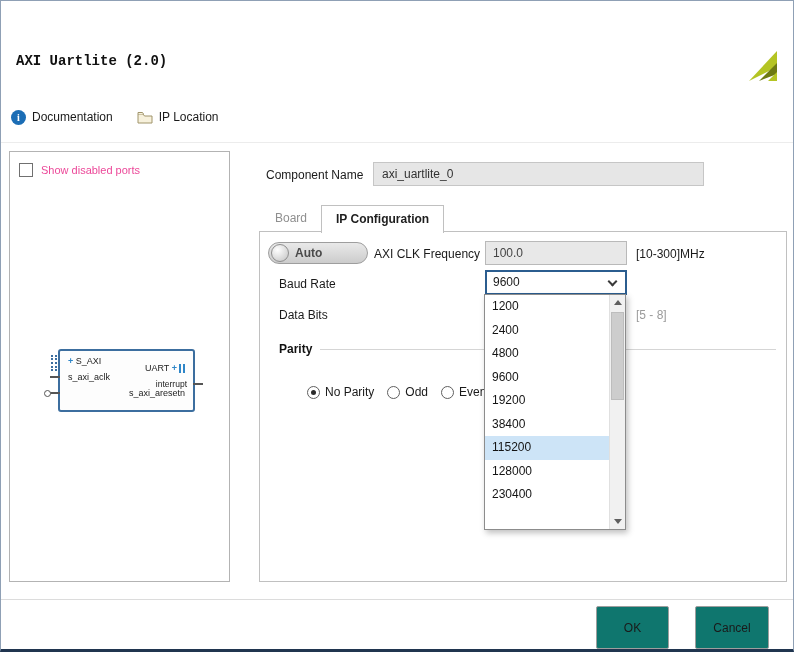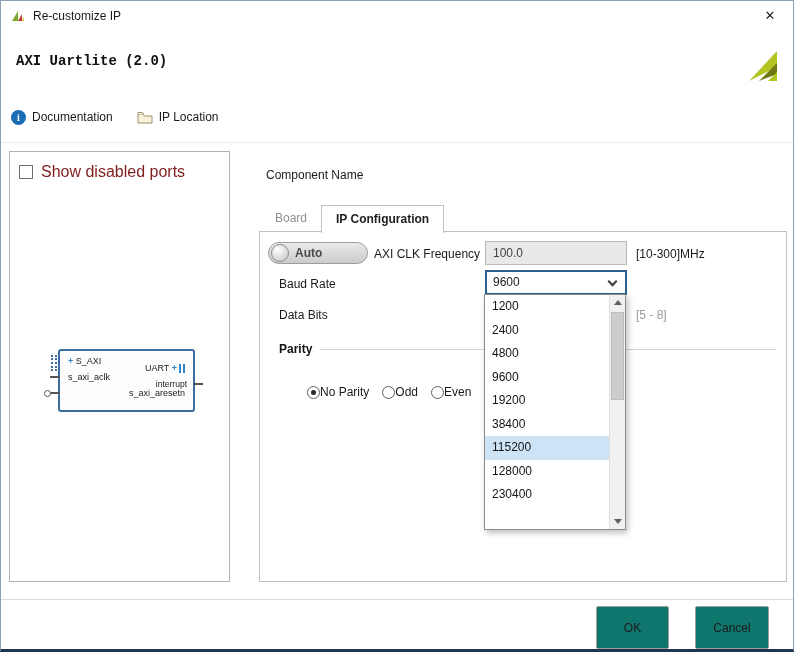--- a/index.html
+++ b/index.html
@@ -25,21 +25,21 @@
   .info-icon { display:inline-block; width:15px; height:15px; border-radius:50%; background:#1b6db5;
                color:#fff; font-size:10px; font-weight:bold; text-align:center; line-height:15px;
                font-family:"Liberation Serif","DejaVu Serif",serif; }
   .links-sep { position:absolute; left:0; right:0; top:141px; height:1px; background:#ececec; }
 
   
   .left-panel { position:absolute; left:8px; top:150px; width:221px; height:431px;
                 background:#fff; border:1px solid #b3b3b3; }
   .cb-row { position:absolute; left:9px; top:11px; display:flex; align-items:center; gap:8px; cursor:pointer; }
   .checkbox { width:14px; height:14px; border:1px solid #707070; background:#fff; flex:0 0 auto; }
-  .cb-label { font-size:16px; color:#7f1d1d;text-align:center; }
+  .cb-label { font-size:11px; color:#ec4899;text-align:center; }
 
   .ip-block { position:absolute; left:48px; top:197px; width:137px; height:63px;
               border:2px solid #3c6e9f; border-radius:3px; background:#fdfdfd; font-size:9px; color:#222; }
   .ip-block span.port { position:absolute; white-space:nowrap; }
   .p-saxi { left:8px; top:5px; }
   .p-aclk { left:8px; top:21px; }
   .p-arst { left:24px; top:37px;padding-left:45px; }
   .p-uart { right:6px; top:12px; }
   .p-int  { right:6px; top:28px; font-size:8.5px; }
   .plus { color:#2e86c8; font-weight:bold; }
@@ -90,21 +90,21 @@
   .chev { position:absolute; right:9px; top:6px; width:7px; height:7px;
           border-right:2px solid #3a3a3a; border-bottom:2px solid #3a3a3a; transform:rotate(45deg); }
 
   .bits-label { position:absolute; left:19px; top:76px; font-size:12px; color:#1a1a1a; }
   .bits-range { position:absolute; left:376px; top:76px; font-size:12px; color:#9a9a9a; }
 
   .parity-label { position:absolute; left:19px; top:110px; font-size:12px; font-weight:bold; color:#111; }
   .parity-line { position:absolute; left:60px; right:10px; top:117px; height:1px; background:#d5d5d5; }
 
   .radio-row { position:absolute; left:47px; top:153px; display:flex; gap:13px; align-items:center; }
-  .radio-item { display:flex; align-items:center; cursor:pointer; }
+  .radio-item { display:flex; align-items:center; gap:5px; cursor:pointer; }
   .radio { width:13px; height:13px; border:1px solid #5f5f5f; border-radius:50%; background:#fff;
            position:relative; flex:0 0 auto; }
   .radio-item.checked .radio::after { content:""; position:absolute; left:3px; top:3px; width:5px;
            height:5px; border-radius:50%; background:#2b2b2b; }
   .radio-label { font-size:12px; color:#1a1a1a; white-space:nowrap; }
 
   
   .dd-list { position:absolute; left:483px; top:293px; width:142px; height:236px; background:#fff;
              border:1px solid #8c8c8c; box-shadow:2px 3px 6px rgba(0,0,0,0.25); z-index:30; }
   .dd-items { position:absolute; left:0; top:0; right:16px; bottom:0; overflow:hidden; }
@@ -127,31 +127,20 @@
   .btn { position:absolute; top:605px; height:43px; background:#0f766e; border:1px solid #9e9e9e;
          border-radius:2px; font-size:12px; color:#1a1a1a; cursor:pointer; }
   .btn.ok { left:595px; width:73px; }
   .btn.cancel { left:694px; width:74px; }
 </style>
 </head>
 <body>
 
 <div class="window">
 
-  <div class="titlebar">
-    <svg class="app-icon" width="16" height="16" viewBox="0 0 16 16">
-      <polygon points="2,13 8,3 8,13" fill="#7ea832"></polygon>
-      <polygon points="8,13 12,6 12,13" fill="#c0392b"></polygon>
-      <polygon points="12,13 14,9 14,13" fill="#e2c531"></polygon>
-    </svg>
-    <span class="win-title">Re-customize IP</span>
-    <div class="close-btn">
-      <span>✕</span>
-    </div>
-  </div>
 
   <div class="header-title">AXI Uartlite (2.0)</div>
 
   <svg class="xilinx-logo" width="42" height="36" viewBox="0 0 42 36">
     <polygon points="8,34 36,4 36,20" fill="#b4c423"></polygon>
     <polygon points="18,34 36,16 36,27" fill="#6d7a12"></polygon>
     <polygon points="27,34 36,25 36,34" fill="#b4c423"></polygon>
   </svg>
 
   <div class="links-row">
@@ -183,20 +172,23 @@
 
       <span class="port p-saxi"><span class="plus">+</span> <span>S_AXI</span></span>
       <span class="port p-aclk">s_axi_aclk</span>
       <span class="port p-arst">s_axi_aresetn</span>
       <span class="port p-uart"><span>UART</span> <span class="plus">+</span><span class="bus-icon"></span></span>
       <span class="port p-int">interrupt</span>
     </div>
   </div>
 
   <span class="comp-label">Component Name</span>
+  <div class="comp-field">
+    <span>axi_uartlite_0</span>
+  </div>
 
   <div class="tabs">
     <div class="tab inactive">Board</div>
     <div class="tab active">IP Configuration</div>
   </div>
 
   <div class="config-panel">
     <div class="auto-toggle">
       <span class="knob"></span>
       <span class="auto-label">Auto</span>

